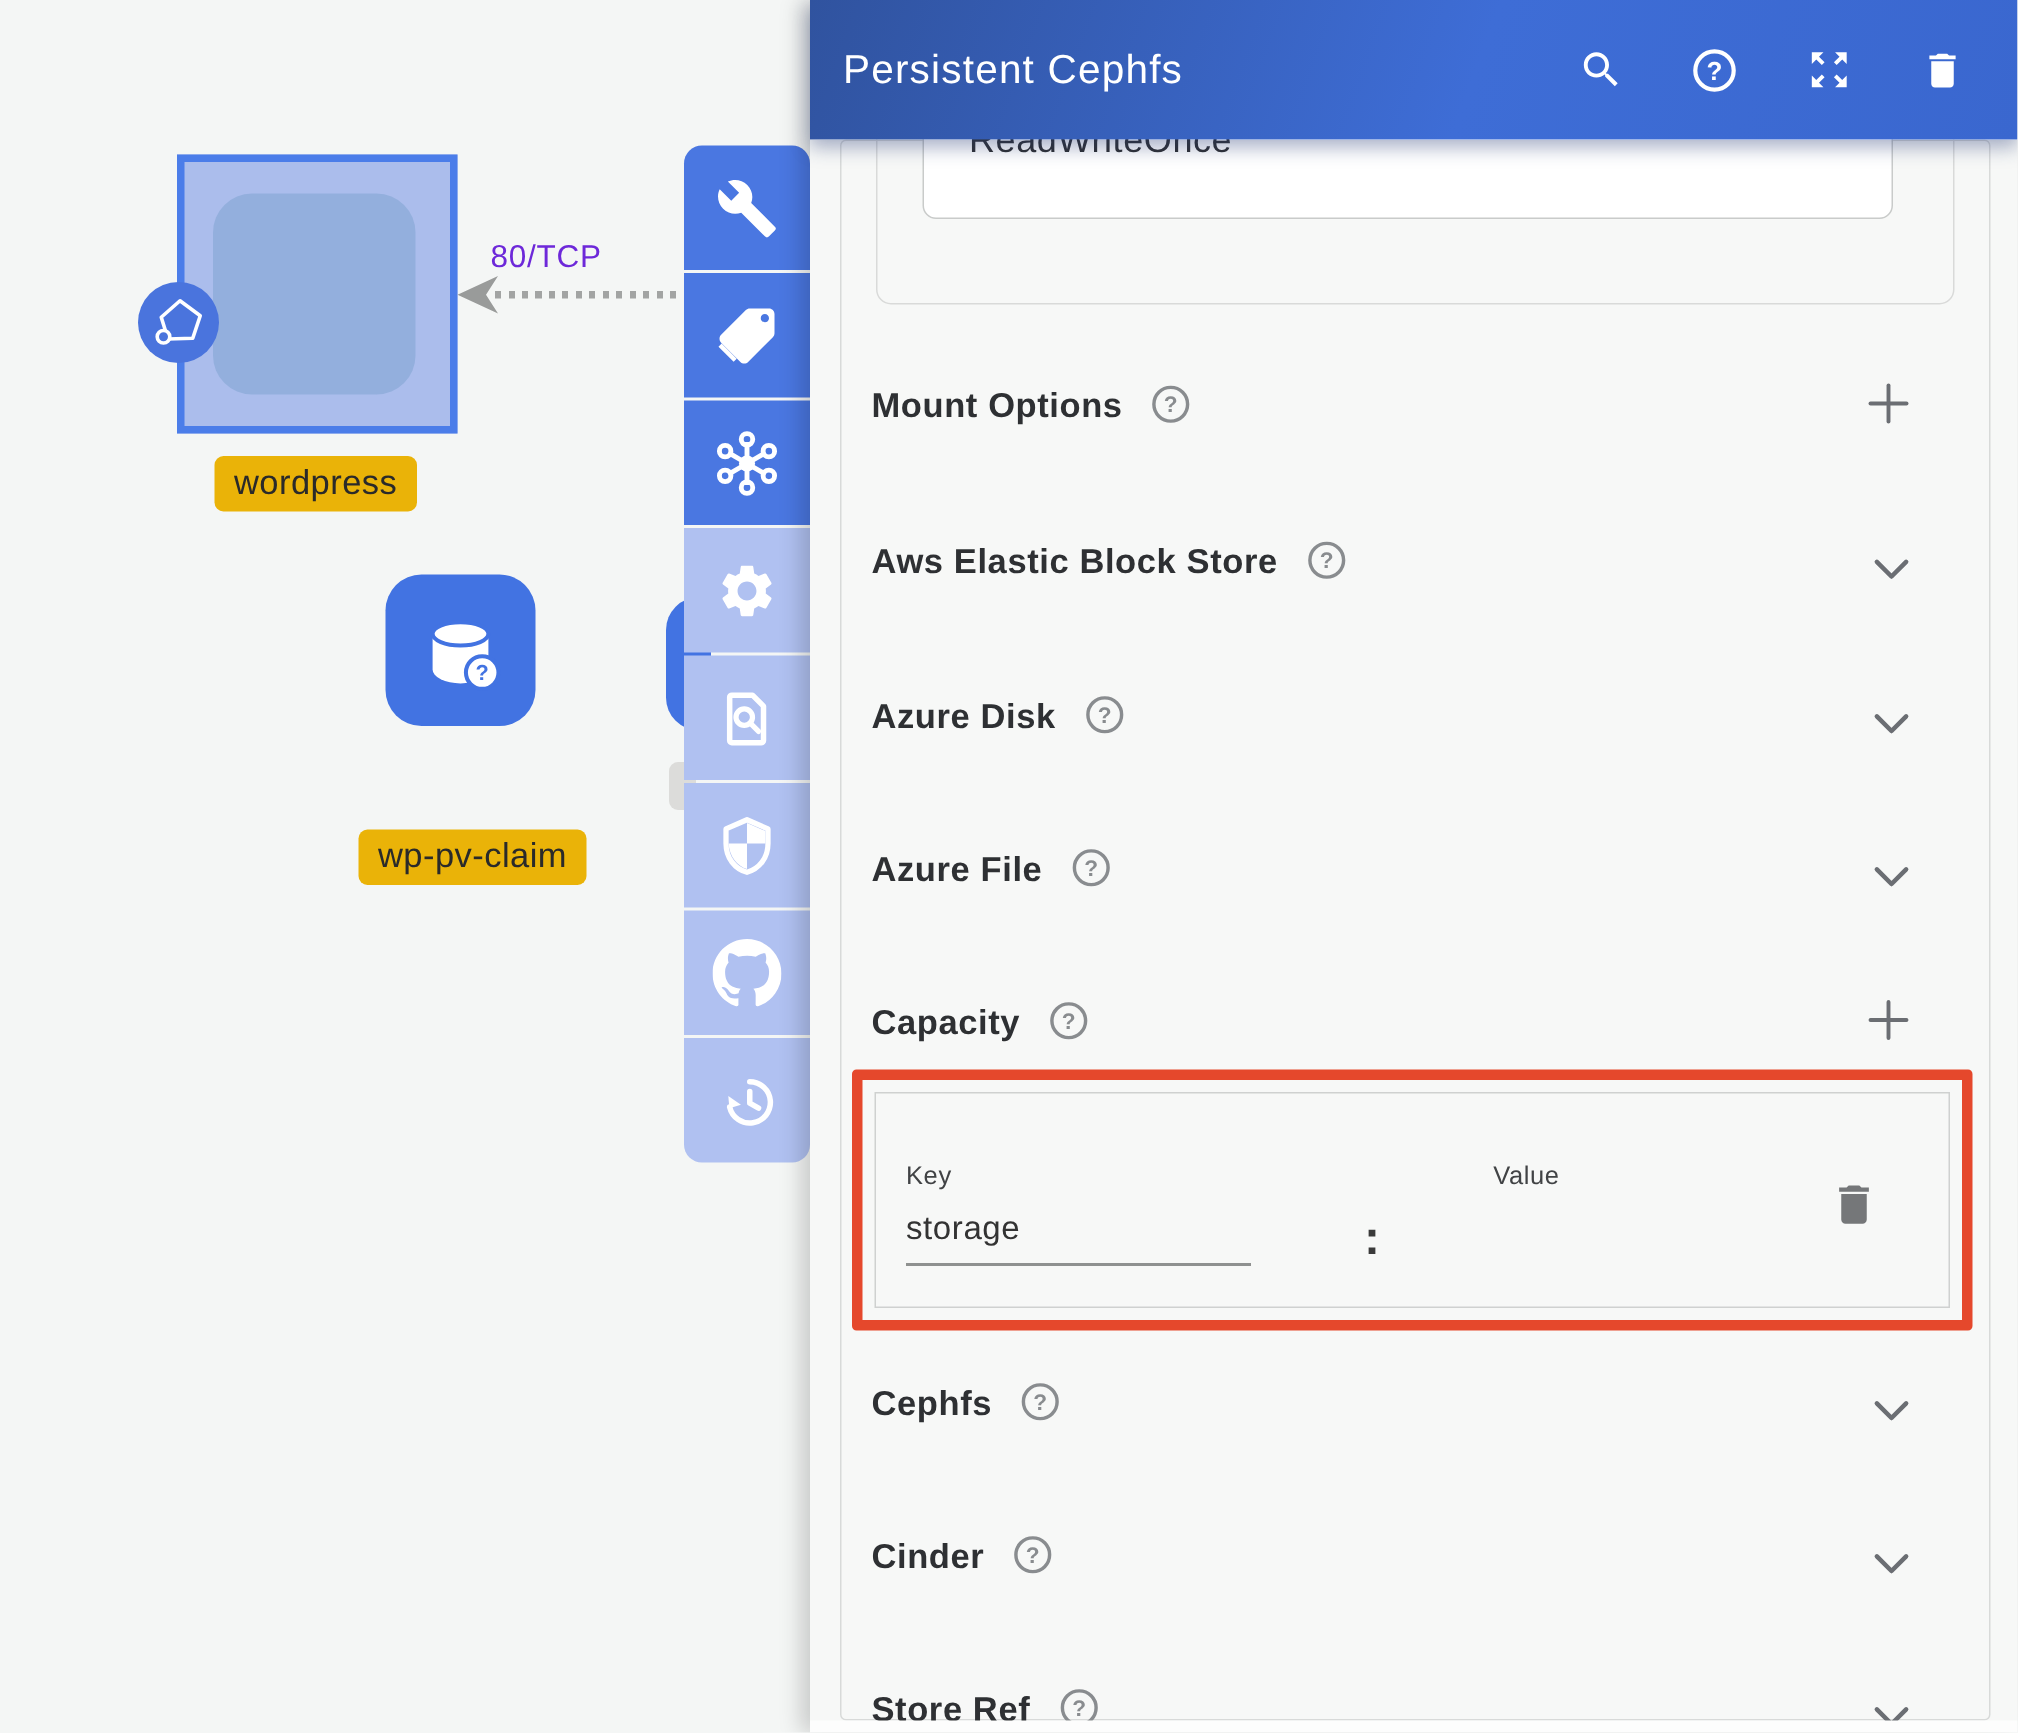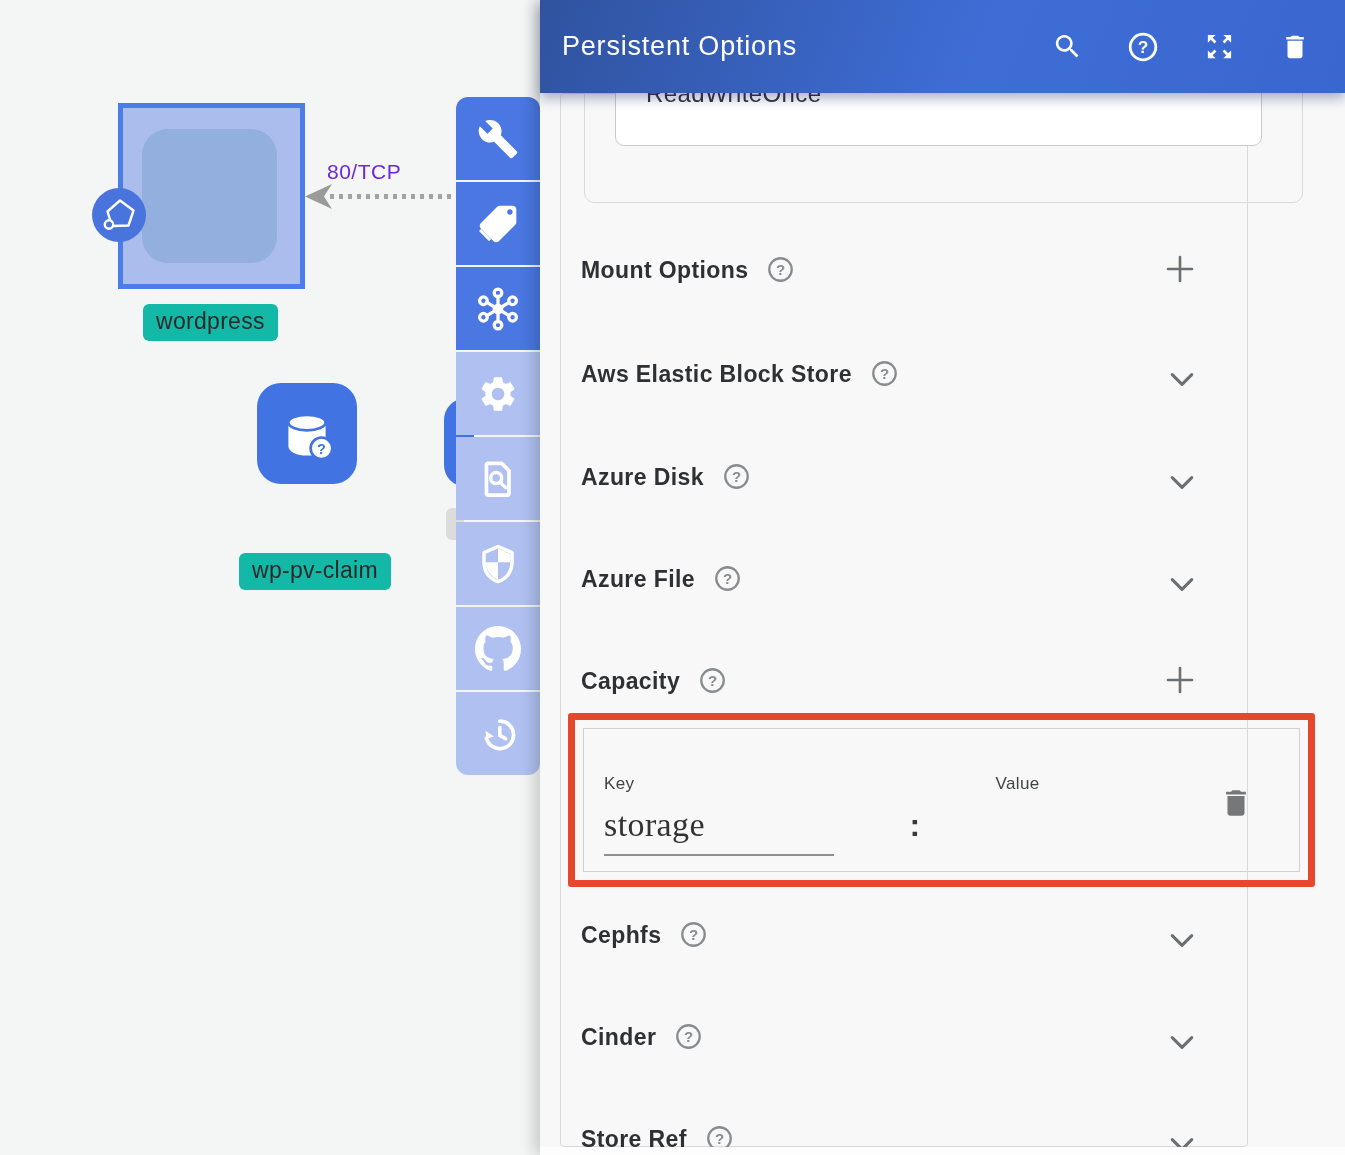--- a/index.html
+++ b/index.html
@@ -17,21 +17,21 @@
     position:absolute; left:118px; top:103px; width:187px; height:186px;
     background:#abbdec; border:5px solid #4b7de9;
   }
   .node-wordpress-inner {
     position:absolute; left:19px; top:21px; width:135px; height:134px;
     background:#93afdd; border-radius:26px;
   }
   .pod-badge { position:absolute; left:92px; top:188px; width:54px; height:54px; }
 
   .node-label {
-    position:absolute; background:#14b8a6; color:#2a2a2a;
+    position:absolute; background:#eab308; color:#2a2a2a;
     font-size:23px; letter-spacing:0.3px;
     padding:4px 13px 6px 13px; border-radius:6px; white-space:nowrap;
   }
   .label-wordpress { left:143px; top:304px; }
   .label-wppv { left:239px; top:505px;margin-top:48px; }
 
   .edge-line {
     position:absolute; left:330px; top:194px; width:126px; height:5px;
     background:repeating-linear-gradient(90deg,#a2a4a3 0 4px, transparent 4px 9px);
   }
@@ -75,21 +75,21 @@
     position:absolute; left:0; top:0; width:100%; height:93px;
     background:linear-gradient(110deg,#30539f 0%, #3e6dd6 55%, #3a67cf 100%);
     display:flex; align-items:center; z-index:10;
     box-shadow:0 5px 12px rgba(35,55,115,0.40);
   }
   .drawer-title { margin-left:22px; font-size:27px; color:#ffffff; letter-spacing:0.8px; font-weight:400; }
   .header-icons { margin-left:auto; margin-right:34px; display:flex; gap:44px; align-items:center; }
   .hicon { width:32px; height:32px; display:flex; align-items:center; justify-content:center; cursor:pointer; }
 
   .big-card {
-    position:absolute; left:20px; top:93px; width:688px; height:1054px;
+    position:absolute; left:20px; top:93px; width:767px; height:1054px;
     border:1px solid #d8dad9; border-radius:4px; z-index:1;
   }
   .top-card {
     position:absolute; left:23px; top:-53px; width:719px; height:162px;
     border:1.5px solid #d9dad9; border-radius:10px;
   }
   .access-field {
     position:absolute; left:54px; top:-47px; width:647px; height:99px;
     background:#ffffff; border:1.5px solid #c9cbca; border-radius:9px;
     padding:32px 0 0 30px; font-size:24px; color:#2f3033; letter-spacing:0.4px;
@@ -109,22 +109,22 @@
     border:7px solid #e5482c; border-radius:3px;
   }
   .kv-card {
     margin:8px; height:144px; border:1.5px solid #cfd1d0;
     display:flex; align-items:flex-start; padding:0 20px; background:transparent;gap:44px;
   }
   .field { display:flex; flex-direction:column; margin-top:45px; }
   .field-label { font-size:17px; color:#414345; letter-spacing:0.4px; }
   .kv-input {
     border:none; outline:none; background:transparent;
-    font-family:Liberation Serif, serif;
-    font-size:34px; color:#333333; letter-spacing:0.4px;
+    font-family:Liberation Sans, sans-serif;
+    font-size:22px; color:#333333; letter-spacing:0.4px;
     margin-top:12px; padding:0 0 10px 0;
     border-bottom:2px solid #8f9190; border-radius:0;
   }
   .key-w { width:230px; }
   .val-w { width:220px; }
   .colon { width:90px; text-align:center; font-size:32px; font-weight:700; color:#3a3a3a; margin-top:78px; }
   .kv-trash { margin-left:auto; margin-right:26px; margin-top:56px; cursor:pointer; }
 
   .bottom-strip { position:absolute; left:0; right:0; bottom:0; height:8px; background:#fdfdfd; z-index:4; }
 </style>
@@ -364,21 +364,21 @@
             <polyline points="3,2 12,11 21,2" fill="none" stroke="#6b6e73" stroke-width="2.8" stroke-linecap="round" stroke-linejoin="round"></polyline>
           </svg>
         </span>
     </div>
 
   </div>
 
   <div class="bottom-strip"></div>
 
   <div class="drawer-header">
-    <span class="drawer-title">Persistent Options</span>
+    <span class="drawer-title">Persistent Cephfs</span>
     <span class="header-icons">
       <span class="hicon">
         <svg width="31" height="31" viewBox="0 0 24 24">
             <path fill="#ffffff" d="M15.5 14h-.79l-.28-.27C15.41 12.59 16 11.11 16 9.5 16 5.91 13.09 3 9.5 3S3 5.91 3 9.5 5.91 16 9.5 16c1.61 0 3.09-.59 4.23-1.57l.27.28v.79l5 4.99L20.49 19l-4.99-5zm-6 0C7.01 14 5 11.99 5 9.5S7.01 5 9.5 5 14 7.01 14 9.5 11.99 14 9.5 14z"></path>
           </svg>
       </span>
       <span class="hicon">
         <svg width="32" height="32" viewBox="0 0 24 24">
             <circle cx="12" cy="12" r="9.6" fill="none" stroke="#ffffff" stroke-width="2.1"></circle>
             <text x="12" y="16.6" text-anchor="middle" font-size="13" font-weight="bold" fill="#ffffff" font-family="Liberation Sans, sans-serif">?</text>

